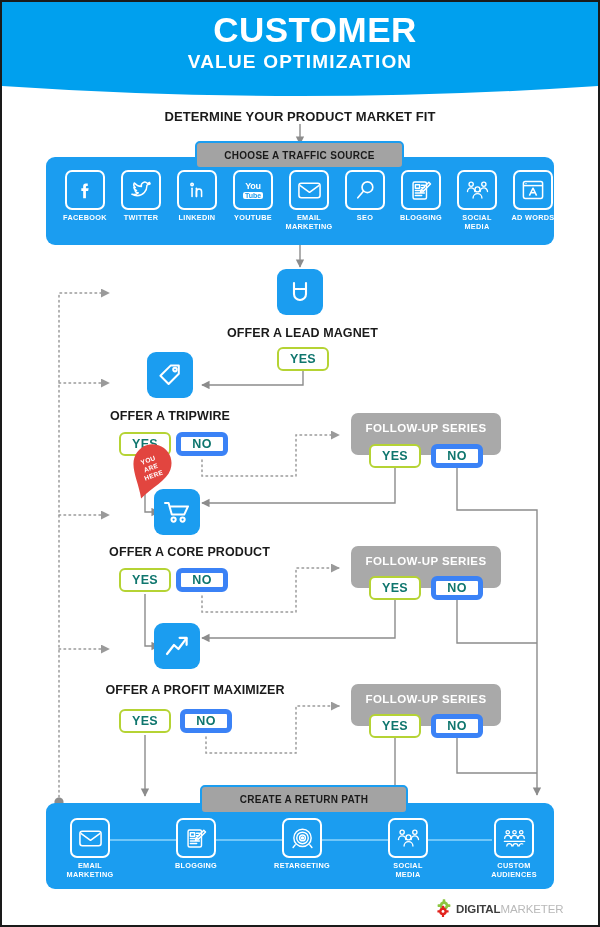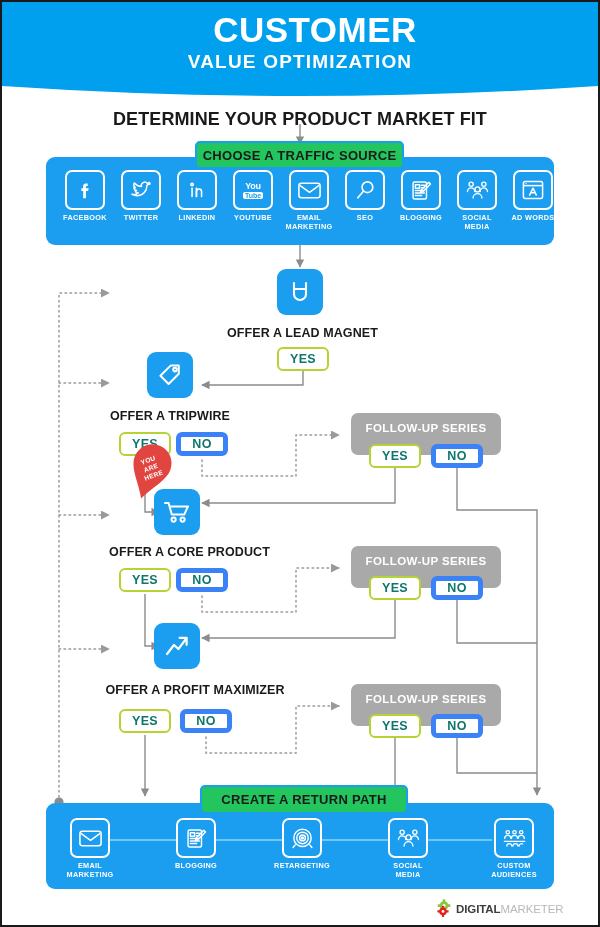--- a/index.html
+++ b/index.html
@@ -18,22 +18,22 @@
   .hdr{position:absolute;left:0;top:0;width:596px;height:100px;overflow:hidden;}
   .hdr-bg{position:absolute;left:0;top:0;width:596px;height:100px;}
   .hdr-txt{position:absolute;left:0;top:8px;width:596px;text-align:center;z-index:2;}
   .t1{font-size:35px;font-weight:bold;color:#ffffff;letter-spacing:0.5px;line-height:40px;padding-left:30px;}
   .t2{font-size:19px;font-weight:bold;color:#ffffff;letter-spacing:1.2px;line-height:24px;}
 
   
   .lbl{position:absolute;font-weight:bold;color:#1a1a1a;white-space:nowrap;}
   .step-title{font-size:12.5px;letter-spacing:0.1px;}
   .sec-head{
-    position:absolute;background:#22c55e;border:2px solid #1b9df0;border-radius:5px;
-    font-size:13px;font-weight:bold;color:#1a1a1a;letter-spacing:.3px;
+    position:absolute;background:#a3a3a3;border:2px solid #1b9df0;border-radius:5px;
+    font-size:10px;font-weight:bold;color:#1a1a1a;letter-spacing:.3px;
     display:flex;align-items:center;justify-content:center;z-index:6;
   }
 
   
   .panel{position:absolute;background:#1b9df0;border-radius:9px;z-index:3;}
 
   
   .tile{position:absolute;text-align:center;z-index:5;}
   .tile .bx{
     width:40px;height:40px;margin:0 auto;border:2px solid #fff;border-radius:7px;
@@ -146,21 +146,21 @@
 
       <path d="M200,458 L200,474 L294,474 L294,433 L337,433" marker-end="url(#ahd)"></path>
 
       <path d="M200,594 L200,610 L294,610 L294,566 L337,566" marker-end="url(#ahd)"></path>
 
       <path d="M204,735 L204,751 L294,751 L294,704 L337,704" marker-end="url(#ahd)"></path>
     </g>
     <circle cx="57" cy="800" r="4.6" fill="#8c8c8c"></circle>
   </svg>
 
-  <div class="lbl step-title" style="left:0;top:107px;width:596px;text-align:center;font-size:18px;">DETERMINE YOUR PRODUCT MARKET FIT</div>
+  <div class="lbl step-title" style="left:0;top:107px;width:596px;text-align:center;font-size:13px;">DETERMINE YOUR PRODUCT MARKET FIT</div>
 
   <div class="panel" style="left:44px;top:155px;width:508px;height:88px;"></div>
   <div class="sec-head" style="left:193px;top:139px;width:205px;height:24px;">CHOOSE A TRAFFIC SOURCE</div>
 
   <div class="tile" style="left:112px;top:168px;width:54px;">
     <div class="bx">
       <svg width="24" height="22" viewBox="0 0 24 24" fill="none" stroke="#fff" stroke-width="1.6" stroke-linejoin="round">
         <path d="M22 5.2c-.7.4-1.5.6-2.3.7.8-.5 1.4-1.2 1.7-2.1-.8.5-1.6.8-2.5 1a3.7 3.7 0 0 0-6.4 3.4A10.6 10.6 0 0 1 4.8 4.3a3.7 3.7 0 0 0 1.1 5c-.6 0-1.2-.2-1.7-.5a3.7 3.7 0 0 0 3 3.6c-.6.2-1.1.2-1.7.1a3.7 3.7 0 0 0 3.5 2.6A7.5 7.5 0 0 1 2 16.6 10.5 10.5 0 0 0 7.7 18.3c6.9 0 10.7-5.8 10.7-10.8v-.5c.7-.5 1.3-1.2 1.8-1.9z"></path>
       </svg>
     </div>

